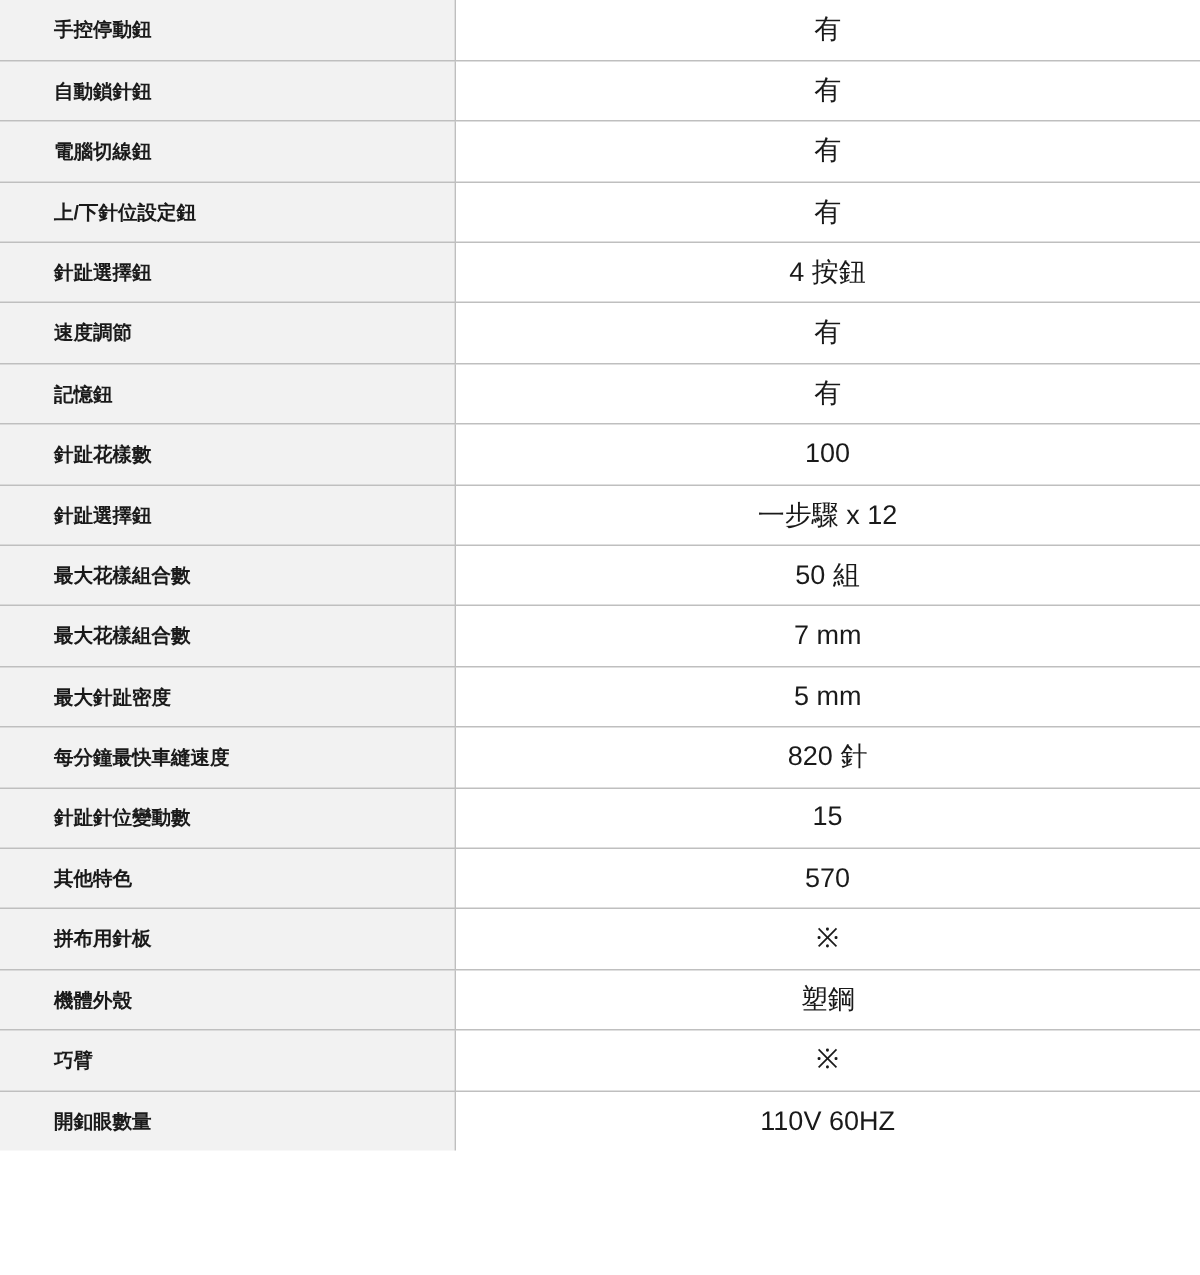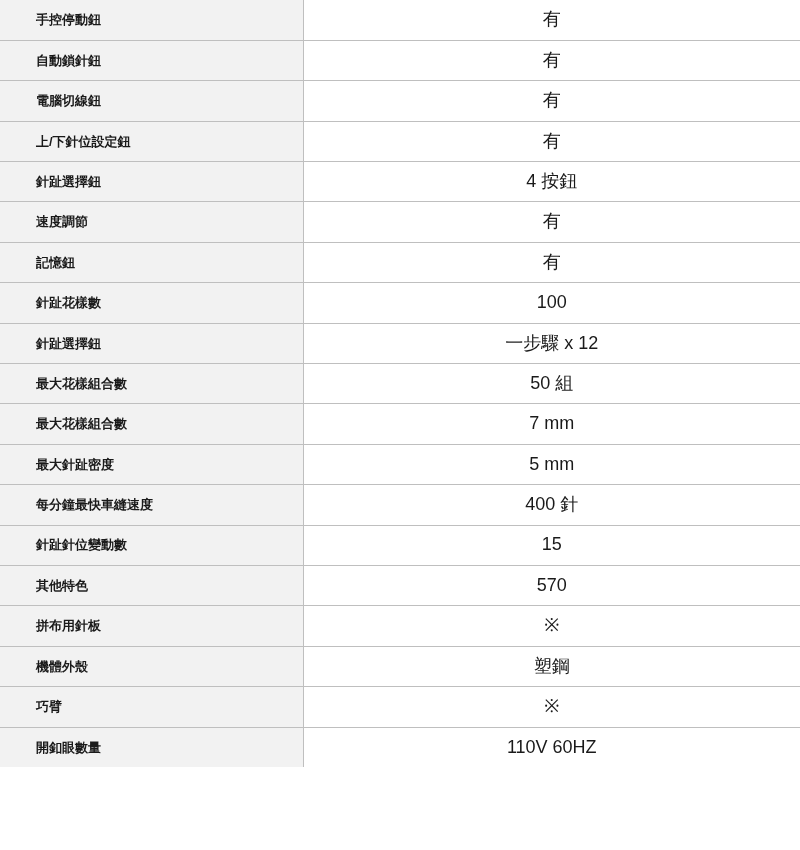--- a/index.html
+++ b/index.html
@@ -100,21 +100,21 @@
     <tr>
       <td class="label">最大花樣組合數</td>
       <td class="value">7 mm</td>
     </tr>
     <tr>
       <td class="label">最大針趾密度</td>
       <td class="value">5 mm</td>
     </tr>
     <tr>
       <td class="label">每分鐘最快車縫速度</td>
-      <td class="value">400 針</td>
+      <td class="value">820 針</td>
     </tr>
     <tr>
       <td class="label">針趾針位變動數</td>
       <td class="value">15</td>
     </tr>
     <tr>
       <td class="label">其他特色</td>
       <td class="value">570</td>
     </tr>
     <tr>

